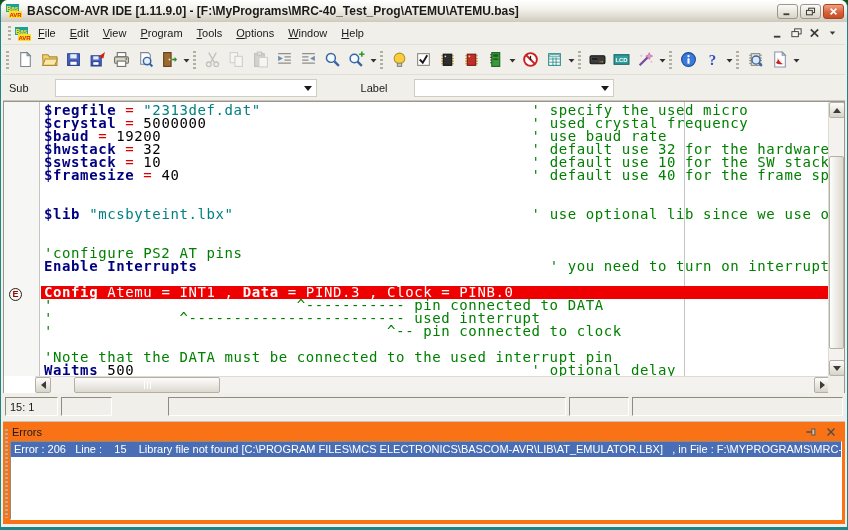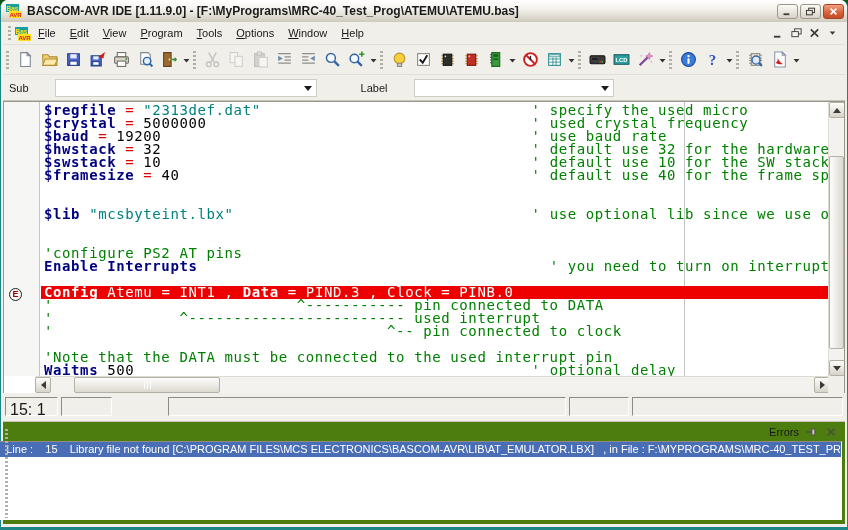--- a/index.html
+++ b/index.html
@@ -104,25 +104,25 @@
   .hthumb{position:absolute;left:39px;top:0;width:146px;height:16px;
     background:linear-gradient(180deg,#fdfdfc,#dcd8cf);border:1px solid #b4b0a4;border-radius:2px;
     display:flex;align-items:center;justify-content:center;gap:2px;}
   .hthumb i{display:block;width:1px;height:8px;background:#a9a598;border-right:1px solid #fff;}
   .corner{position:absolute;right:0;bottom:0;width:16px;height:17px;background:#f1efe9;z-index:6;}
 
   
   .statusbar{height:28px;flex:0 0 28px;display:flex;align-items:flex-start;gap:3px;
     padding:4px 2px 0 2px;background:#f1efe9;}
   .sp{height:19px;border:1px solid;border-color:#8f8b80 #ffffff #ffffff #8f8b80;
-    font-size:16px;color:#1a1a1a;padding:3px 16px 0 4px;white-space:pre;overflow:hidden;}
-
-  
-  .errors{flex:1;display:flex;flex-direction:column;background:#4d7c0f;border-top:1px solid #c9c5ba;
-    position:relative;padding-left:7px;align-items:flex-end;}
+    font-size:11px;color:#1a1a1a;padding:3px 16px 0 4px;white-space:pre;overflow:hidden;}
+
+  
+  .errors{flex:1;display:flex;flex-direction:column;background:#f97316;border-top:1px solid #c9c5ba;
+    position:relative;padding-left:7px;}
   .errors .dockgrip{position:absolute;left:2px;top:6px;bottom:6px;width:3px;
     background-image:radial-gradient(circle,#b3afa2 45%,rgba(0,0,0,0) 50%);
     background-size:3px 4px;background-repeat:repeat-y;}
   .errors-header{height:19px;flex:0 0 19px;display:flex;align-items:center;padding:0 6px 0 2px;}
   .errors-title{font-size:11px;color:#1a1a1a;flex:1;}
   .hdr-btn{width:16px;height:14px;display:flex;align-items:center;justify-content:center;margin-left:4px;}
   .hdr-btn svg{width:12px;height:12px;}
   .errors-list{flex:1;margin:0 3px 4px 0;background:#fff;
     border:1px solid;border-color:#8f8b80 #ffffff #ffffff #8f8b80;overflow:hidden;}
   .erow{height:15px;line-height:15px;font-size:11px;white-space:pre;overflow:hidden;padding-left:3px;color:#1a1a1a;}

